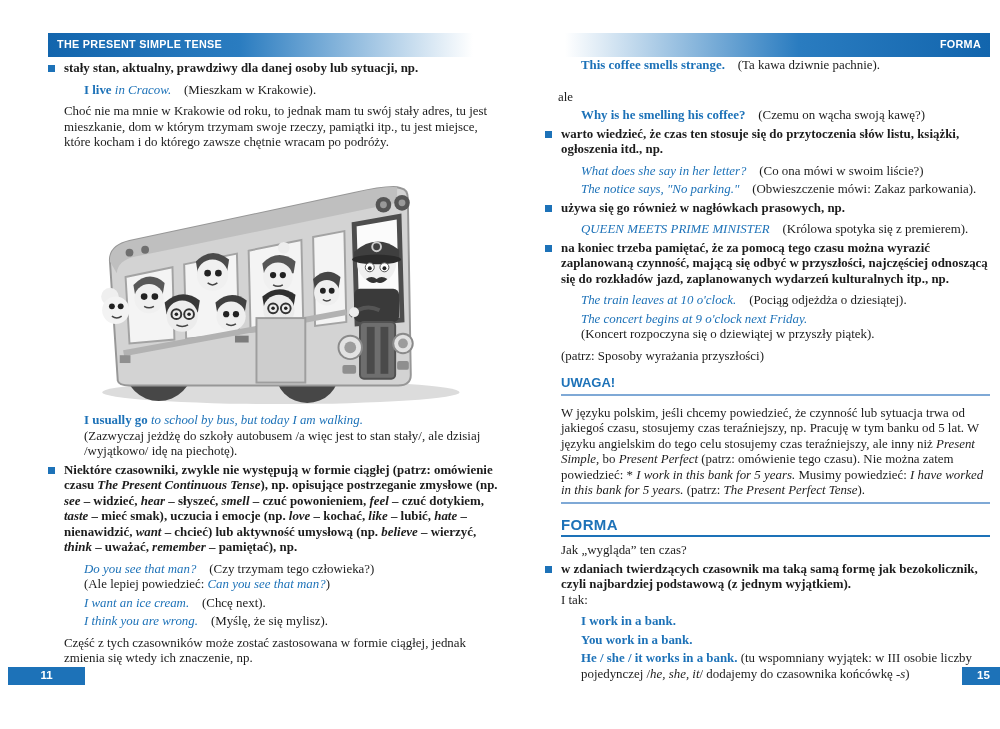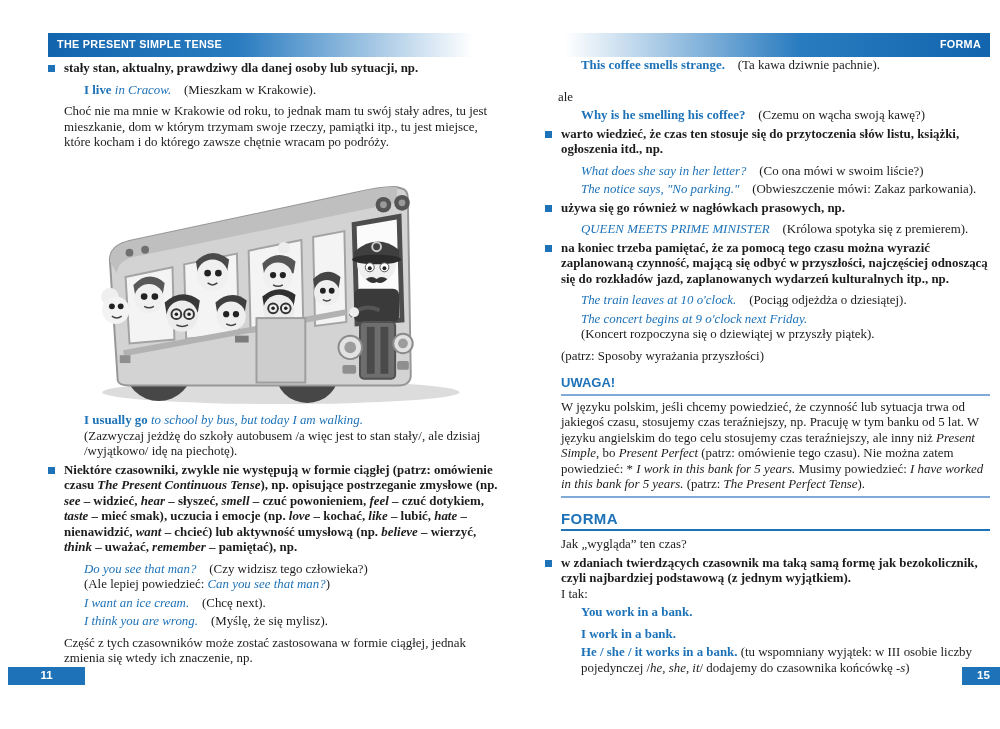--- a/index.html
+++ b/index.html
@@ -32,21 +32,21 @@
   .sub{margin:0 0 0 36px;}
   .para{margin:6px 0 0 16px;}
   .ale{margin:16px 0 0 13px;}
   .illu{margin:3px 0 1px 0;text-align:center;}
   .note{margin:11px 0 0 16px;}
   .note-title,.section-title{
     font-family:"Liberation Sans",sans-serif;font-weight:bold;color:var(--blue);
   }
   .note-title{font-size:13px;}
   .note-rule{border:0;border-top:2px solid var(--rule);margin:3px 0 0 0;}
-  .note-body{margin-top:4px;}
+  .note-body{margin-top:10px;}
   .section{margin:13px 0 0 16px;}
   .section-title{font-size:15px;letter-spacing:.4px;border-bottom:2.5px solid var(--blue);padding-bottom:3px;}
   .pagenum{
     position:absolute;top:667px;height:18px;background:var(--blue);color:#fff;
     font-family:"Liberation Sans",sans-serif;font-weight:bold;font-size:11.5px;
     display:flex;align-items:center;justify-content:center;
   }
   .pagenum.pn-left{left:8px;width:77px;}
   .pagenum.pn-right{left:950px;width:43px;margin-left:12px;}
 </style>
@@ -194,21 +194,21 @@
       </svg>
     </div>
 
     <div class="example tight rich"><span class="eb">I usually go</span><span class="e"> to school by bus, but today I am walking.</span></div>
     <div class="sub">(Zazwyczaj jeżdżę do szkoły autobusem /a więc jest to stan stały/, ale dzisiaj /wyjątkowo/ idę na piechotę).</div>
 
     <div class="bullet">
       <span class="sq"></span>
       <div class="rich"><span>Niektóre czasowniki, zwykle nie występują w formie ciągłej (patrz: omówienie czasu </span><span class="i">The Present Continuous Tense</span><span>), np. opisujące postrzeganie zmysłowe (np. </span><span class="i">see</span><span> – widzieć, </span><span class="i">hear</span><span> – słyszeć, </span><span class="i">smell</span><span> – czuć powonieniem, </span><span class="i">feel</span><span> – czuć dotykiem, </span><span class="i">taste</span><span> – mieć smak), uczucia i emocje (np. </span><span class="i">love</span><span> – kochać, </span><span class="i">like</span><span> – lubić, </span><span class="i">hate</span><span> – nienawidzić, </span><span class="i">want</span><span> – chcieć) lub aktywność umysłową (np. </span><span class="i">believe</span><span> – wierzyć, </span><span class="i">think</span><span> – uważać, </span><span class="i">remember</span><span> – pamiętać), np.</span></div>
     </div>
-    <div class="example rich"><span class="e">Do you see that man?</span><span>    (Czy widzisz tego człowieka?)</span></div>
+    <div class="example rich"><span class="e">Do you see that man?</span><span>    (Czy trzymam tego człowieka?)</span></div>
     <div class="sub rich"><span>(Ale lepiej powiedzieć: </span><span class="e">Can you see that man?</span><span>)</span></div>
     <div class="example tight rich"><span class="e">I want an ice cream.</span><span>    (Chcę next).</span></div>
     <div class="example tight rich"><span class="e">I think you are wrong.</span><span>    (Myślę, że się mylisz).</span></div>
     <div class="para">Część z tych czasowników może zostać zastosowana w formie ciągłej, jednak zmienia się wtedy ich znaczenie, np.</div>
   </div>
 </div>
 
 <div class="page page-right">
   <div class="header-bar right">
     <span>FORMA</span>
@@ -251,20 +251,20 @@
       <div class="section-title">FORMA</div>
     </div>
     <div class="para">Jak „wygląda” ten czas?</div>
 
     <div class="bullet">
       <span class="sq"></span>
       <div class="rich"><span>w zdaniach twierdzących czasownik ma taką samą formę jak bezokolicznik, czyli najbardziej podstawową (z jednym wyjątkiem).</span></div>
     </div>
     <div class="para" style="margin-top:0">I tak:</div>
 
+    <div class="example rich"><span class="eb">I work in a bank.</span></div>
     <div class="example tight rich"><span class="eb">You work in a bank.</span></div>
-    <div class="example rich"><span class="eb">I work in a bank.</span></div>
     <div class="example tight rich"><span class="eb">He / she / it works in a bank.</span><span> (tu wspomniany wyjątek: w III osobie liczby pojedynczej /</span><span class="i">he, she, it</span><span>/ dodajemy do czasownika końcówkę -</span><span class="i">s</span><span>)</span></div>
   </div>
 </div>
 
 <div class="pagenum pn-left">11</div>
 <div class="pagenum pn-right">15</div>
 
 </body></html>

